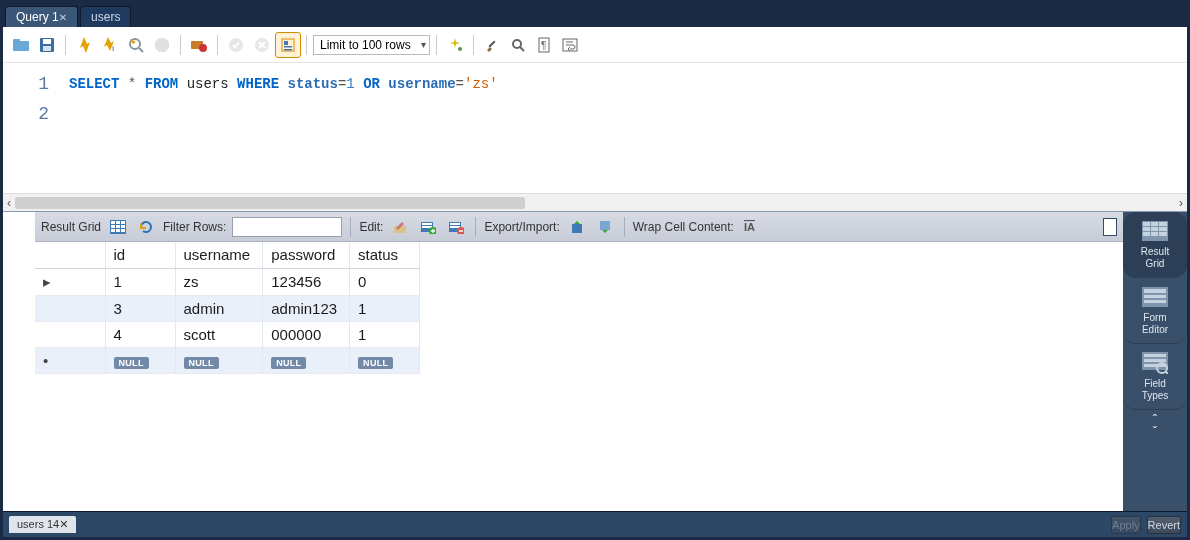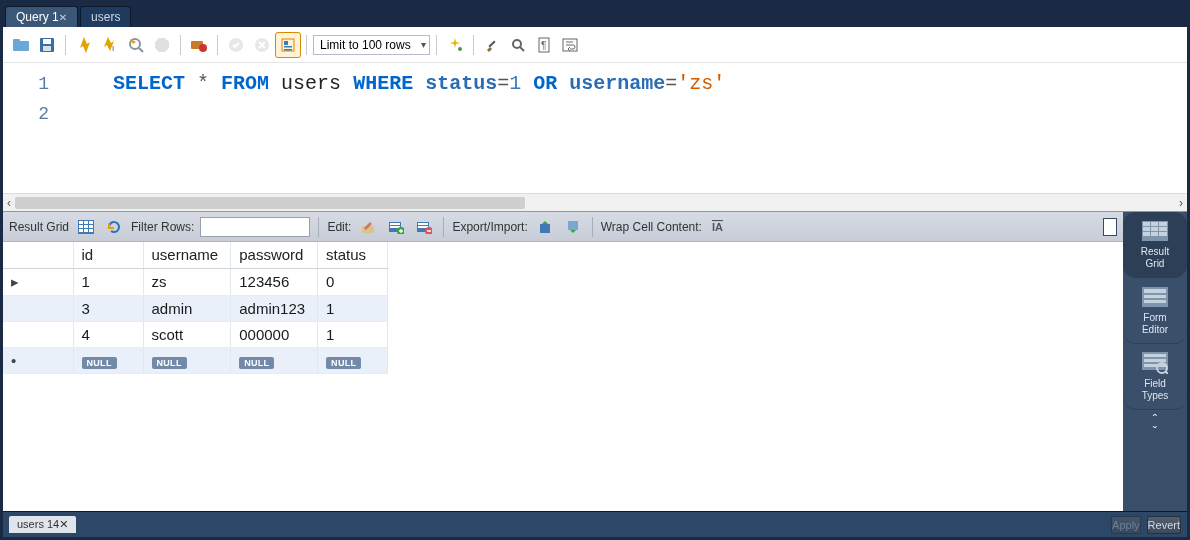--- a/index.html
+++ b/index.html
@@ -97,24 +97,23 @@
     padding: 6px 14px 6px 6px;
     color: #5a7aa6;
     font-family: "Consolas","Courier New",monospace;
     font-size: 18px;
     user-select: none;
   }
   .gutter div { height: 30px; line-height: 30px; }
   .code {
     padding: 6px 6px;
     font-family: "Consolas","Courier New",monospace;
-    font-size: 20px;
+    font-size: 14px;
     white-space: pre;
     line-height: 30px;
-    margin-left: 44px;
   }
   .kw  { color: #0066cc; font-weight: bold; }
   .op  { color: #555; }
   .col { color: #2a6db4; font-weight: bold; }
   .num { color: #3779c3; }
   .str { color: #d15b00; }
   .hscroll {
     background: #f1f1f1;
     height: 18px;
     display: flex;
@@ -130,20 +129,21 @@
   .hscroll .thumb {
     position: absolute; left: 0; top: 1px; height: 12px; width: 44%;
     background: #cfcfcf; border-radius: 2px;
   }
   
   .results-wrap {
     flex: 1;
     display: flex;
     background: #fff;
     min-height: 0;
+    padding-left: 32px;
   }
   .results-left {
     flex: 1;
     display: flex;
     flex-direction: column;
     min-width: 0;
   }
   .result-toolbar {
     background: linear-gradient(#d6dbe4, #c7ccd6);
     border-bottom: 1px solid #aeb4c0;

